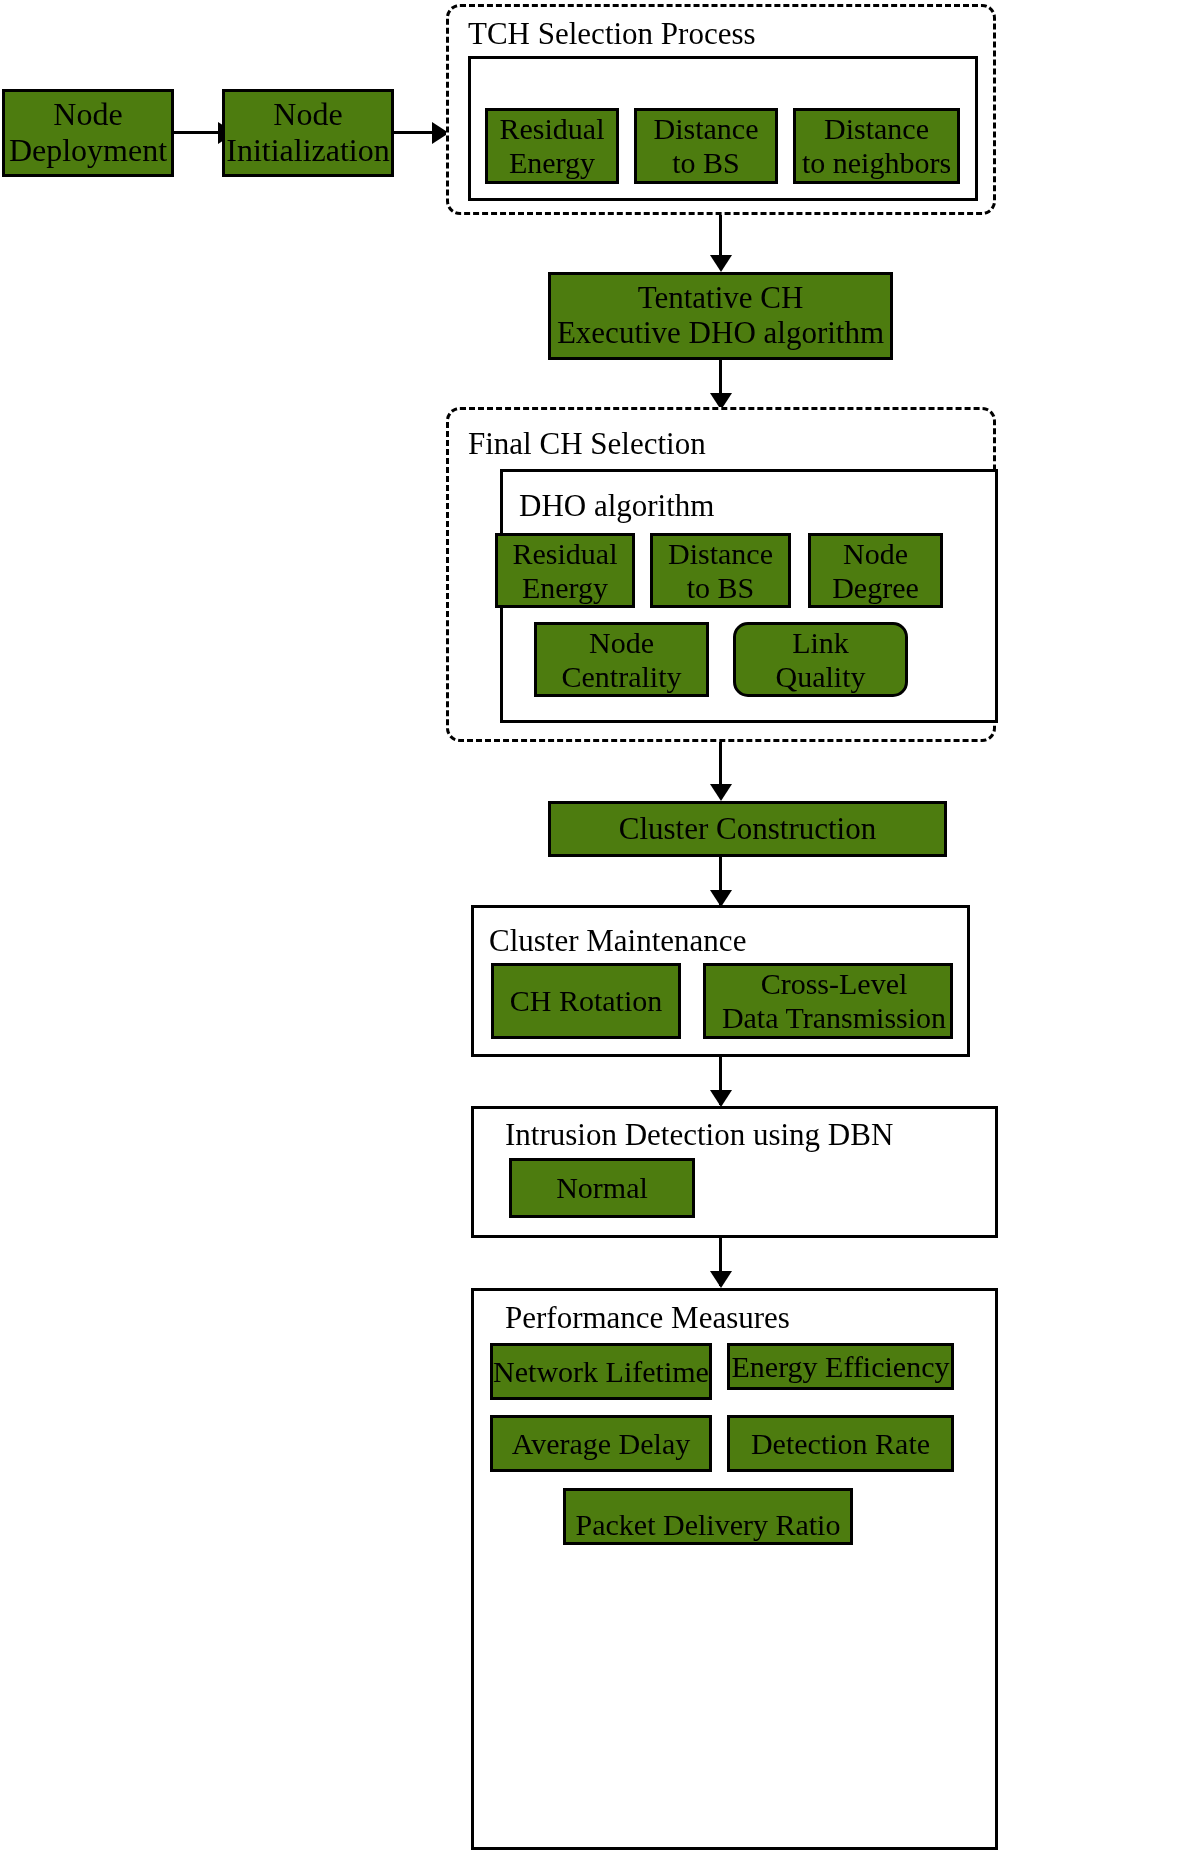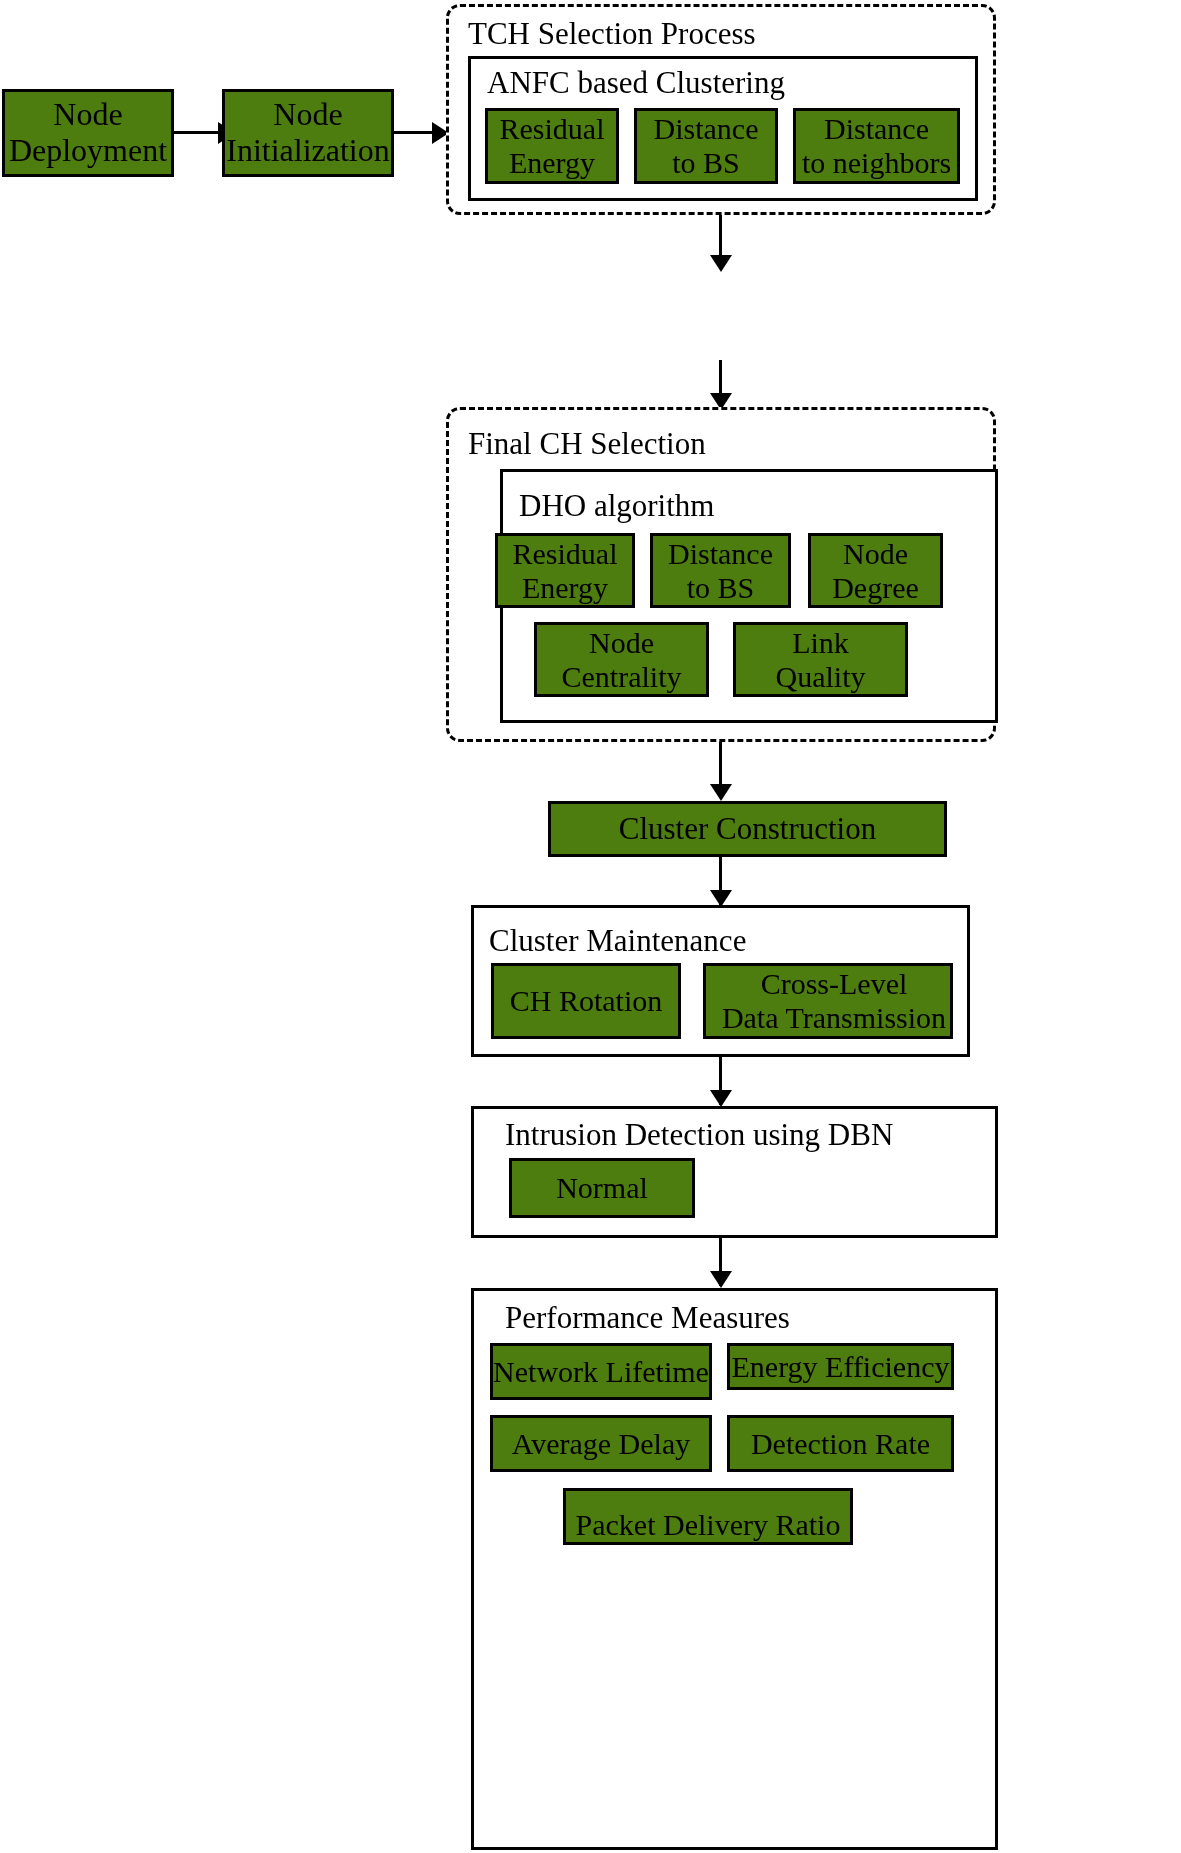--- a/index.html
+++ b/index.html
@@ -111,21 +111,20 @@
     </span>
   </div>
 
   <div class="h-line" style="left:394px; top:131px; width:52px;"></div>
   <div class="arrow-right" style="left:432px; top:122px;"></div>
 
   <div class="group-dashed" style="left:446px; top:4px; width:550px; height:211px;"></div>
   <div class="group-title fs-31" style="left:468px; top:18px;">TCH Selection Process</div>
 
   <div class="group-solid" style="left:468px; top:56px; width:510px; height:145px;"></div>
-  <div class="group-title fs-31" style="left:487px; top:67px;">ANFC based Clustering</div>
 
   <div class="box plain-box fs-30" style="left:485px; top:108px; width:134px; height:76px;">
     <span class="txt">
       <span>Residual</span><br>
       <span>Energy</span>
     </span>
   </div>
 
   <div class="box plain-box fs-30" style="left:634px; top:108px; width:144px; height:76px;">
     <span class="txt">
@@ -137,20 +136,26 @@
   <div class="box plain-box fs-30" style="left:793px; top:108px; width:167px; height:76px;">
     <span class="txt">
       <span>Distance</span><br>
       <span>to neighbors</span>
     </span>
   </div>
 
   <div class="v-line" style="left:719px; top:215px; height:45px;"></div>
   <div class="arrow-down" style="left:710px; top:255px;"></div>
 
+  <div class="box plain-box fs-31" style="left:548px; top:272px; width:345px; height:88px;">
+    <span class="txt">
+      <span>Tentative CH</span><br>
+      <span>Executive DHO algorithm</span>
+    </span>
+  </div>
 
   <div class="v-line" style="left:719px; top:360px; height:48px;"></div>
   <div class="arrow-down" style="left:710px; top:393px;"></div>
 
   <div class="group-dashed" style="left:446px; top:407px; width:550px; height:335px;"></div>
   <div class="group-title fs-31" style="left:468px; top:428px;">Final CH Selection</div>
 
   <div class="group-solid" style="left:500px; top:469px; width:498px; height:254px;"></div>
   <div class="group-title fs-31" style="left:519px; top:490px;">DHO algorithm</div>
 
@@ -175,21 +180,21 @@
     </span>
   </div>
 
   <div class="box plain-box fs-30" style="left:534px; top:622px; width:175px; height:75px;">
     <span class="txt">
       <span>Node</span><br>
       <span>Centrality</span>
     </span>
   </div>
 
-  <div class="box plain-box fs-30" style="left:733px; top:622px; width:175px; height:75px;">
+  <div class="box plain-box fs-30" style="left:733px; top:622px; width:175px; height:75px;border-radius:15px;">
     <span class="txt">
       <span>Link</span><br>
       <span>Quality</span>
     </span>
   </div>
 
   <div class="v-line" style="left:719px; top:742px; height:47px;"></div>
   <div class="arrow-down" style="left:710px; top:784px;"></div>
 
   <div class="box plain-box fs-31" style="left:548px; top:801px; width:399px; height:56px;">

